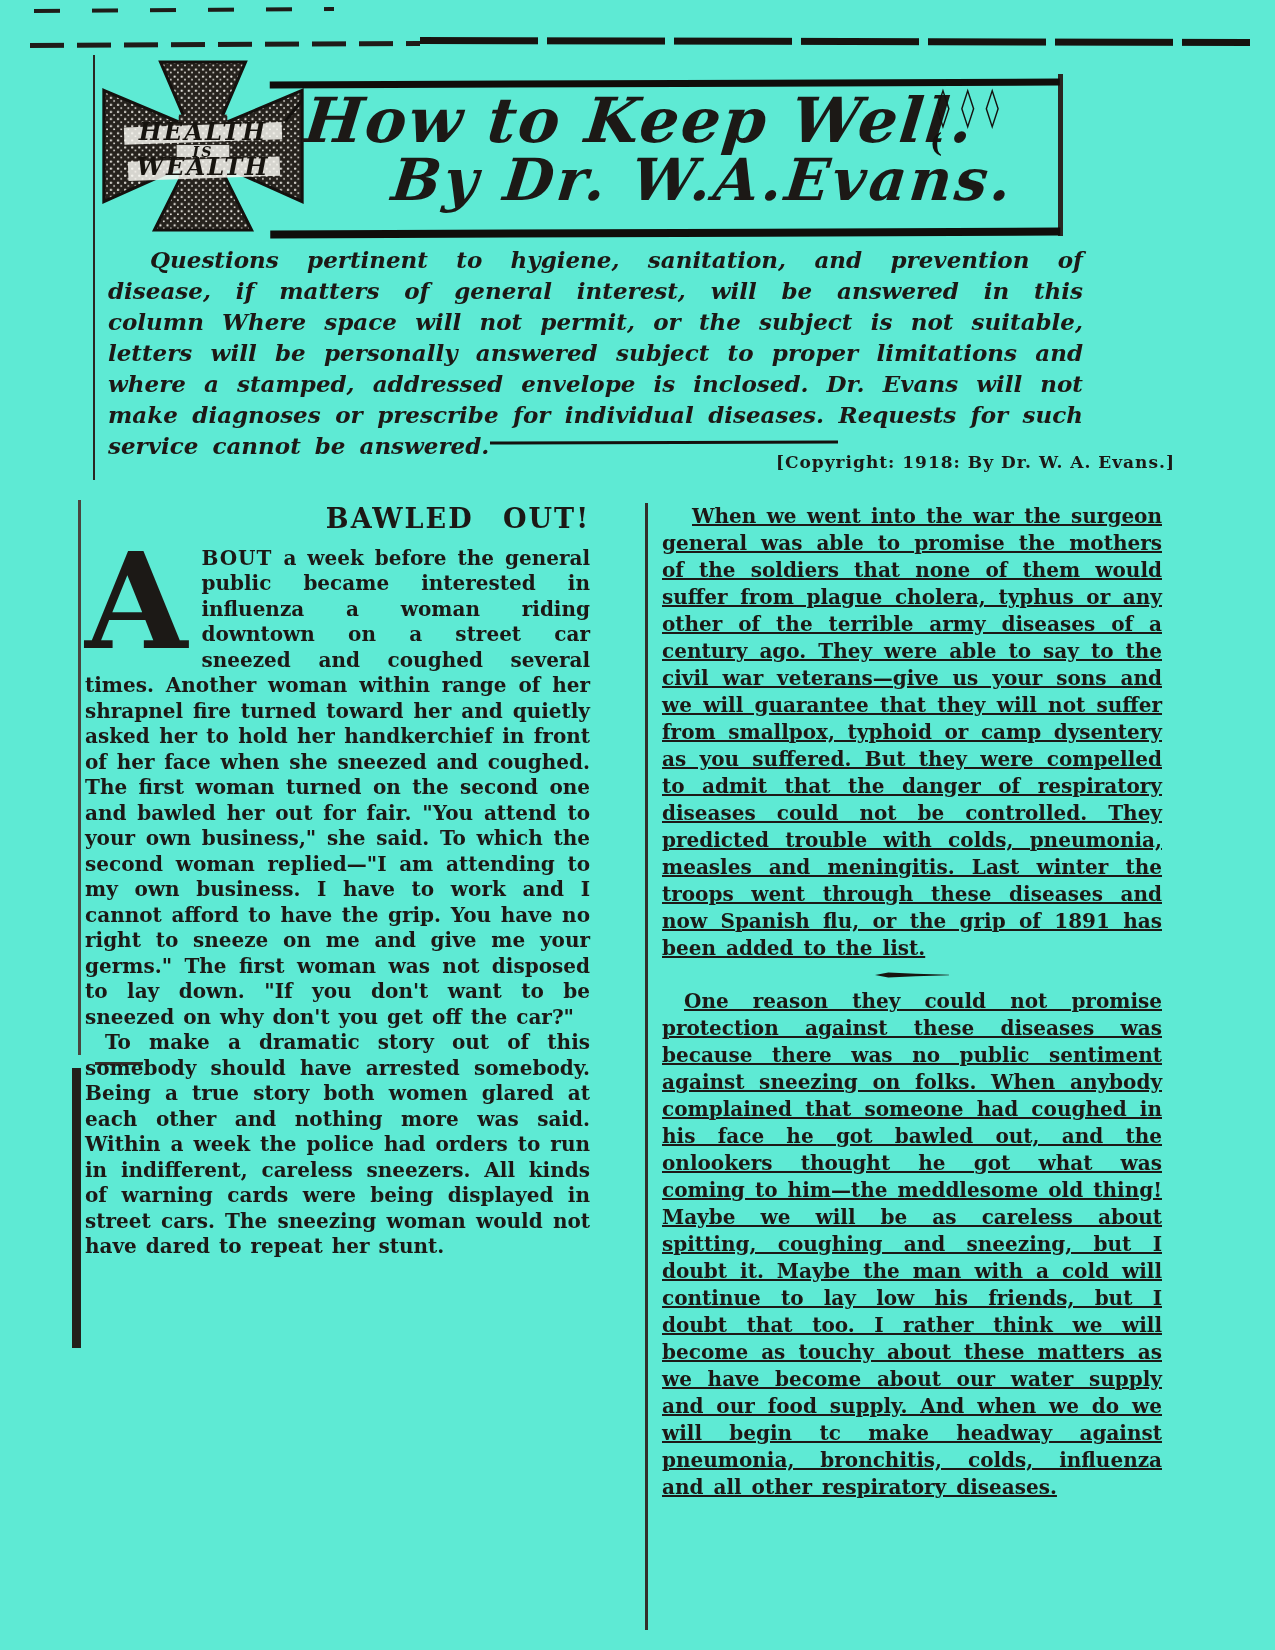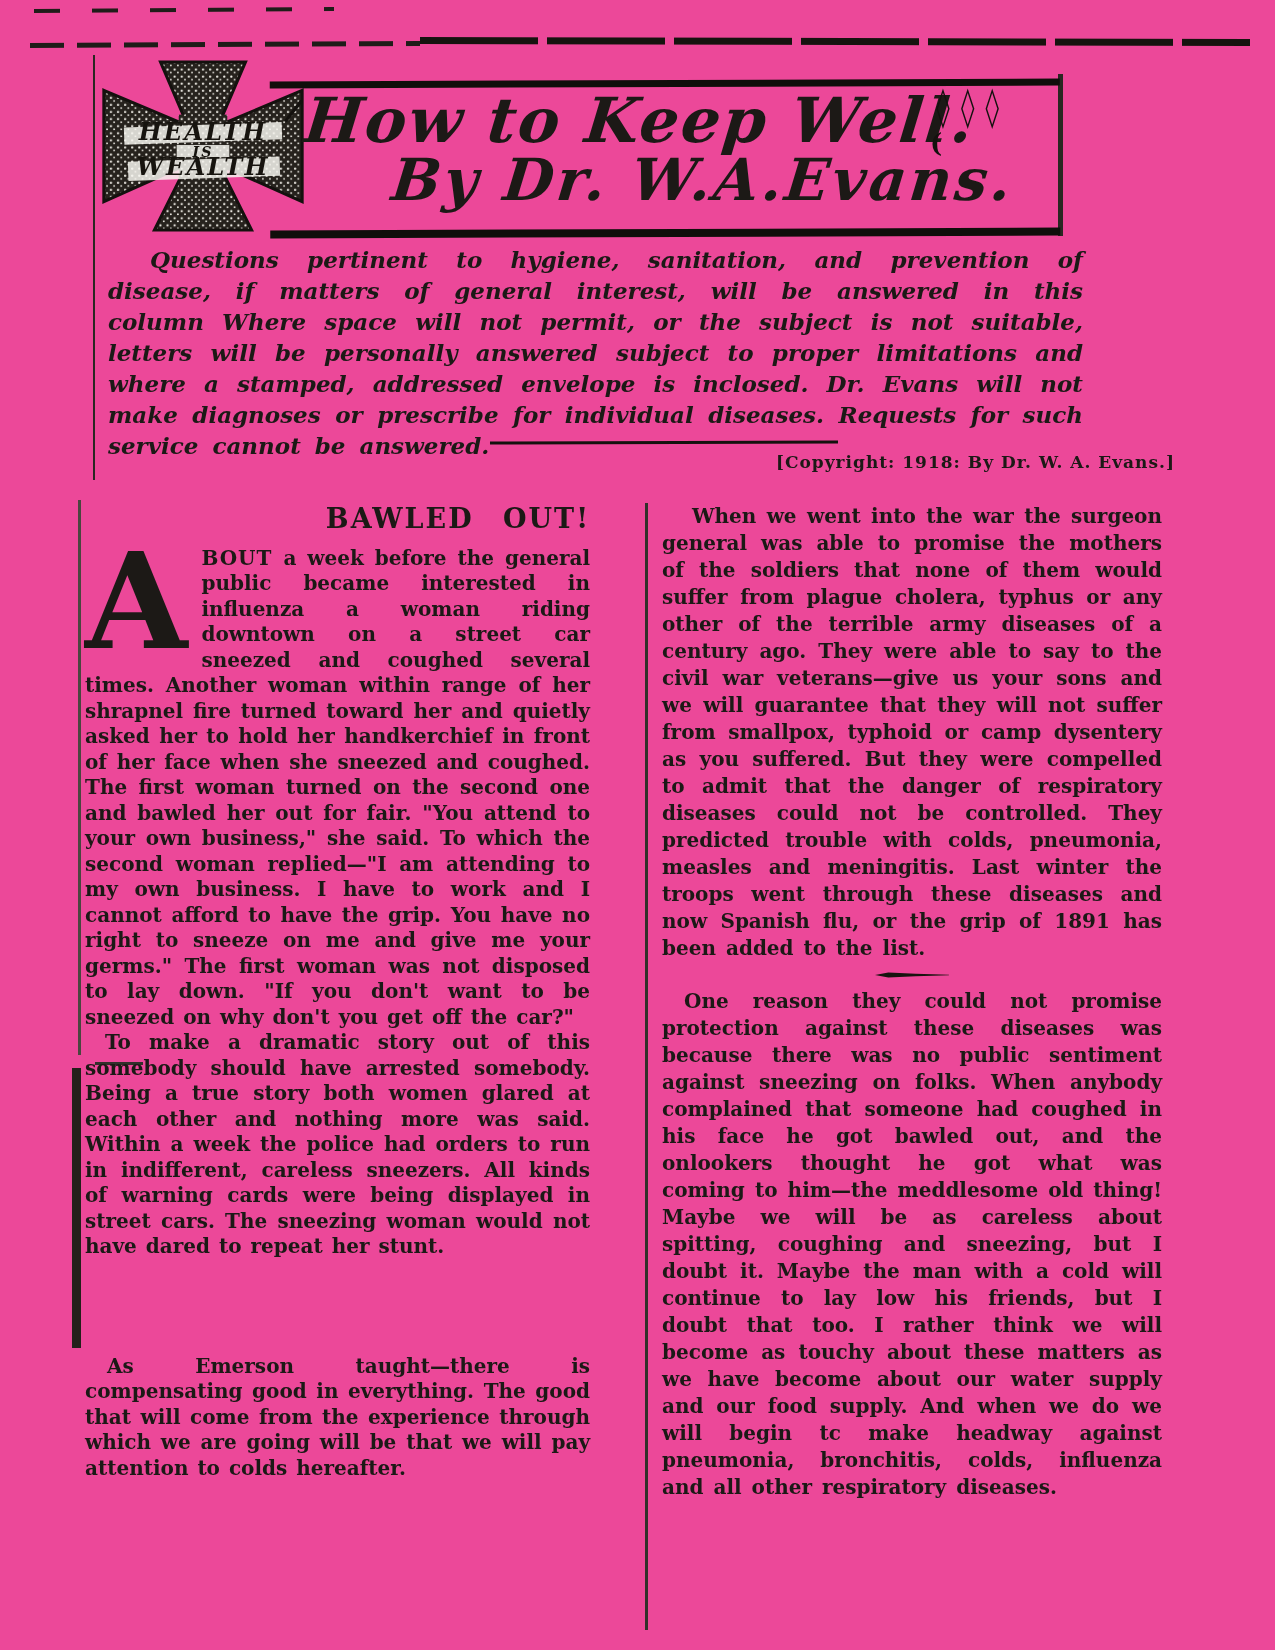--- a/index.html
+++ b/index.html
@@ -1,17 +1,17 @@
 <!DOCTYPE html>
 <html><head>
 <meta charset="utf-8">
 <style>
   html,body{margin:0;padding:0;background:#ffffff;}
   #page{
-    position:relative;width:1275px;height:1650px;background:#ec4899;
+    position:relative;width:1275px;height:1650px;background:#5eead4;
     font-family:"DejaVu Serif",serif;color:#1c1916;overflow:hidden;
   }
   
   .torn-a{position:absolute;left:34px;top:8px;width:300px;height:4px;
     background:repeating-linear-gradient(90deg,#1f1c19 0 26px,transparent 26px 58px);transform:rotate(-.4deg);}
   .torn-b{position:absolute;left:30px;top:42px;width:390px;height:5px;
     background:repeating-linear-gradient(90deg,#1f1c19 0 34px,transparent 34px 47px);transform:rotate(-.3deg);}
   .torn-c{position:absolute;left:420px;top:38px;width:830px;height:7px;
     background:repeating-linear-gradient(90deg,#16130f 0 118px,transparent 118px 127px);transform:rotate(.15deg);}
   
@@ -41,22 +41,22 @@
   #col-left{left:85px;top:497px;width:505px;font-size:20px;line-height:25.5px;word-spacing:2px;}
   #col-right{left:662px;top:503px;width:500px;font-size:20px;line-height:27px;word-spacing:3px;}
   #col-divider{left:645px;top:503px;width:3px;height:1127px;background:#33302b;}
   #left-thin-rule{left:78px;top:500px;width:3px;height:555px;background:#4a463f;}
   #left-thick-bar{left:72px;top:1068px;width:9px;height:280px;background:#23201b;}
   #small-dash{position:absolute;left:95px;top:1062px;width:48px;height:3px;background:#33302b;}
   #article-headline{text-align:right;font-size:27px;letter-spacing:2px;word-spacing:18px;margin:9px 0 14px 0;}
   .para{margin:0;}
   #lc-p2{text-indent:20px;}
   #lc-p3{margin-top:94px;text-indent:22px;}
-  #rc-p1{text-indent:30px;}
-  #rc-p2{margin-top:10px;text-indent:22px;}
+  #rc-p1{text-indent:30px;text-decoration:underline;}
+  #rc-p2{margin-top:10px;text-indent:22px;text-decoration:underline;}
   #dropcap{float:left;font-size:132px;line-height:100px;font-weight:700;margin:6px 14px 0 0;}
   .lead-caps{letter-spacing:1px;}
   #para-ornament{width:74px;height:6px;margin:10px auto 9px auto;background:#17140f;
     clip-path:polygon(0 50%,18% 10%,55% 30%,100% 45%,100% 55%,55% 70%,18% 90%);}
 </style>
 </head>
 <body>
 
 <div id="page">
 
@@ -104,21 +104,20 @@
   <div id="left-thick-bar" class="rule-v"></div>
   <div id="small-dash"></div>
 
   <div id="col-left" class="col">
     <div id="article-headline">BAWLED OUT!</div>
     <p class="para" id="lc-p1">
       <span id="dropcap">A</span><span class="lead-caps">BOUT</span>
       <span>a week before the general public became interested in influenza a woman riding downtown on a street car sneezed and coughed several times. Another woman within range of her shrapnel fire turned toward her and quietly asked her to hold her handkerchief in front of her face when she sneezed and coughed. The first woman turned on the second one and bawled her out for fair. "You attend to your own business," she said. To which the second woman replied—"I am attending to my own business. I have to work and I cannot afford to have the grip. You have no right to sneeze on me and give me your germs." The first woman was not disposed to lay down. "If you don't want to be sneezed on why don't you get off the car?"</span>
     </p>
     <p class="para" id="lc-p2">To make a dramatic story out of this somebody should have arrested somebody. Being a true story both women glared at each other and nothing more was said. Within a week the police had orders to run in indifferent, careless sneezers. All kinds of warning cards were being displayed in street cars. The sneezing woman would not have dared to repeat her stunt.</p>
-    <p class="para" id="lc-p3">As Emerson taught—there is compensating good in everything. The good that will come from the experience through which we are going will be that we will pay attention to colds hereafter.</p>
   </div>
 
   <div id="col-right" class="col">
     <p class="para" id="rc-p1">When we went into the war the surgeon general was able to promise the mothers of the soldiers that none of them would suffer from plague cholera, typhus or any other of the terrible army diseases of a century ago. They were able to say to the civil war veterans—give us your sons and we will guarantee that they will not suffer from smallpox, typhoid or camp dysentery as you suffered. But they were compelled to admit that the danger of respiratory diseases could not be controlled. They predicted trouble with colds, pneumonia, measles and meningitis. Last winter the troops went through these diseases and now Spanish flu, or the grip of 1891 has been added to the list.</p>
     <div id="para-ornament"></div>
     <p class="para" id="rc-p2">One reason they could not promise protection against these diseases was because there was no public sentiment against sneezing on folks. When anybody complained that someone had coughed in his face he got bawled out, and the onlookers thought he got what was coming to him—the meddlesome old thing! Maybe we will be as careless about spitting, coughing and sneezing, but I doubt it. Maybe the man with a cold will continue to lay low his friends, but I doubt that too. I rather think we will become as touchy about these matters as we have become about our water supply and our food supply. And when we do we will begin tc make headway against pneumonia, bronchitis, colds, influenza and all other respiratory diseases.</p>
   </div>
 
 </div>
 

